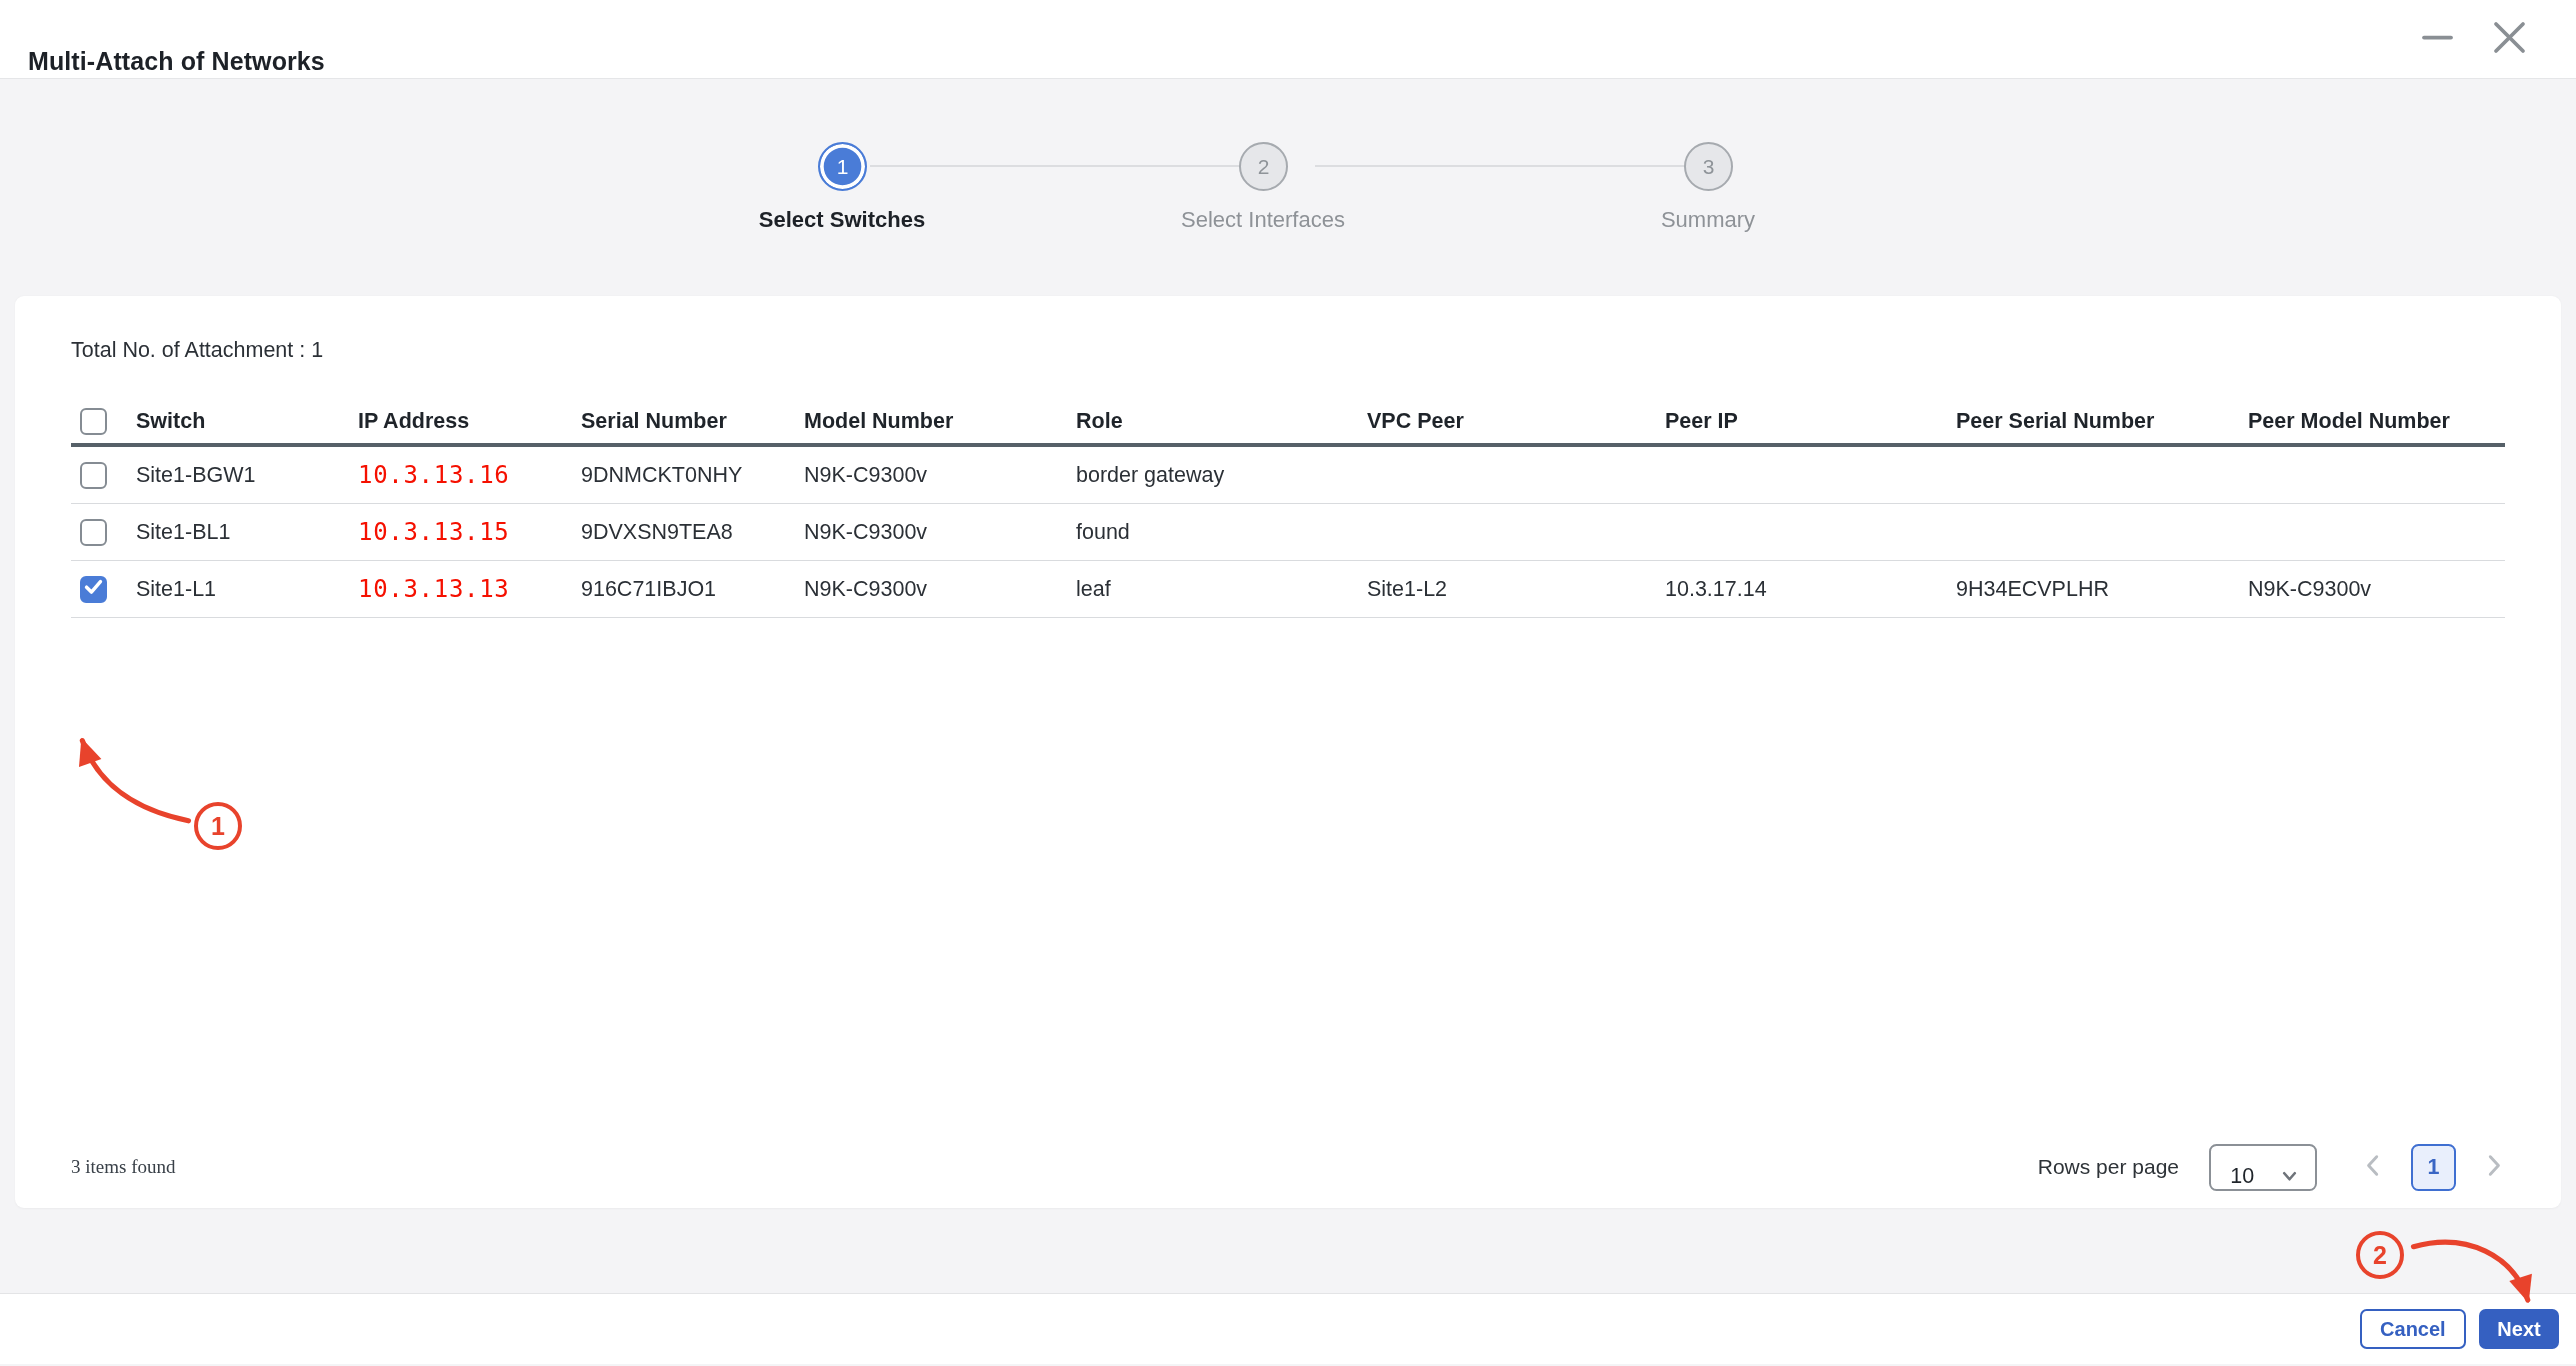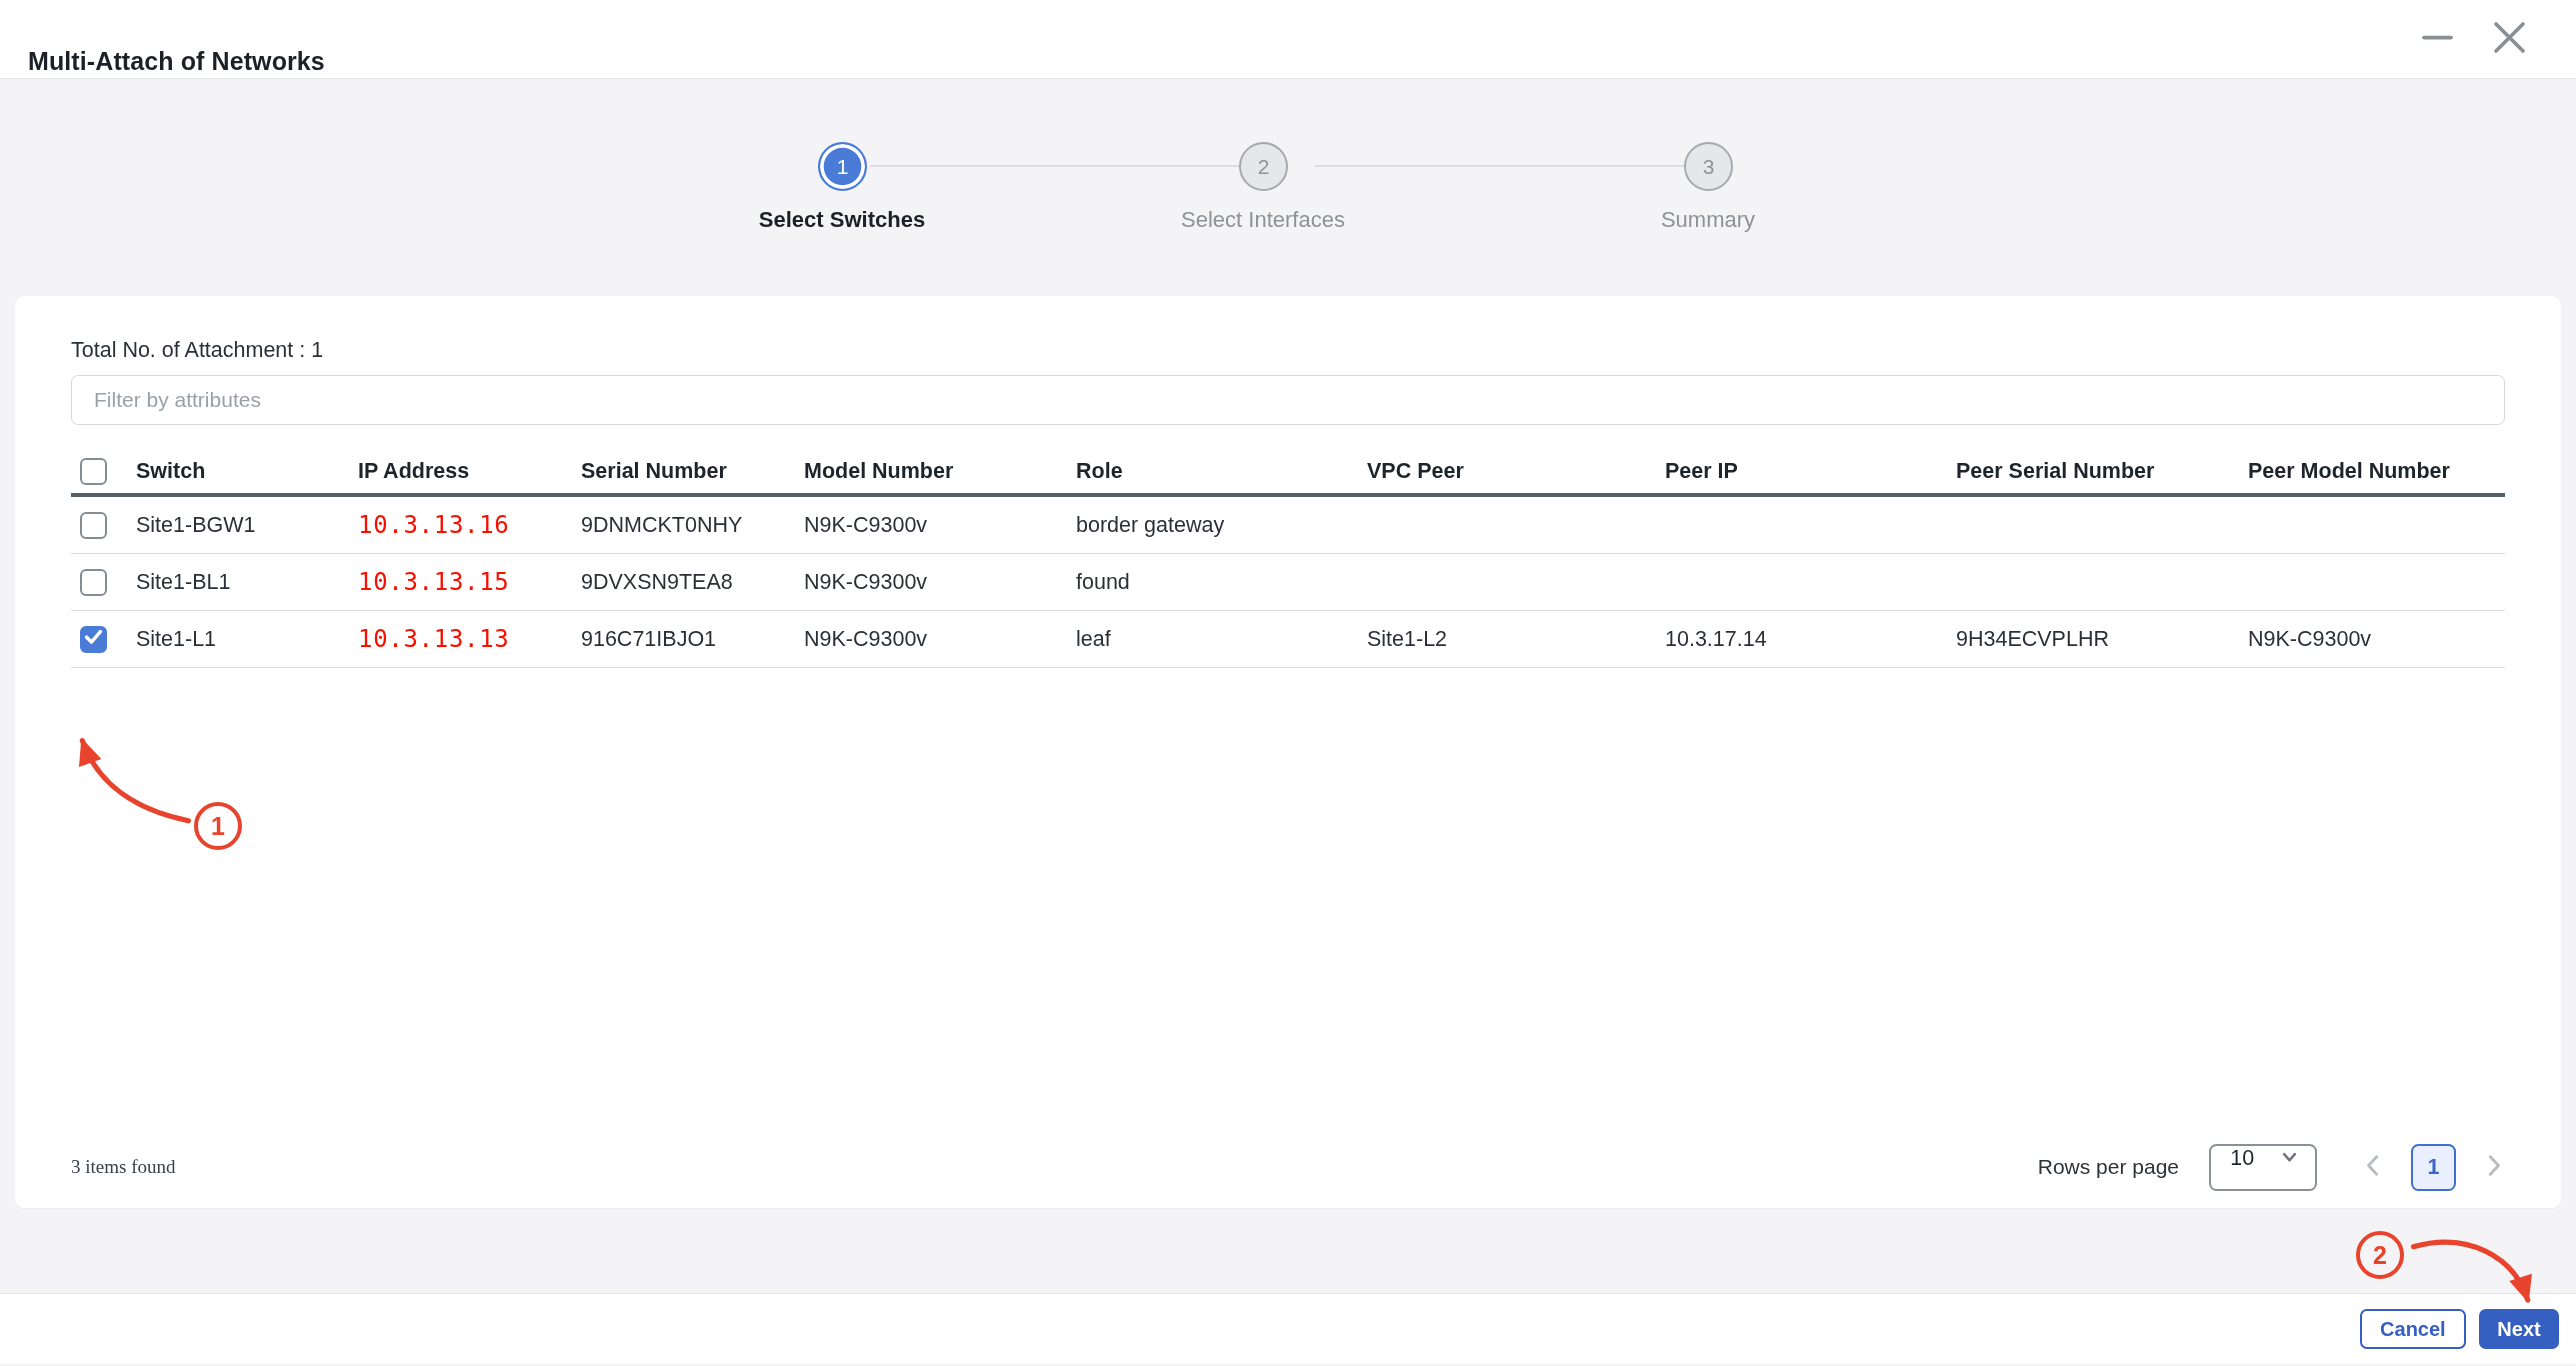--- a/index.html
+++ b/index.html
@@ -47,21 +47,21 @@
   .cb{width:27px;height:27px;margin-left:9px;border-radius:6px;box-sizing:border-box;
       border:2.2px solid #858c93;background:#ffffff;display:flex;align-items:center;justify-content:center;cursor:pointer;}
   .cb.checked{background:#4a7cd7;border-color:#4a7cd7;}
 
   
   .card-bottom{height:82px;display:flex;align-items:center;justify-content:space-between;}
   .items-found{font-size:19px;color:#394048;font-family:Liberation Serif, serif;}
   .pager{display:flex;align-items:center;}
   .rpp-label{font-size:21px;color:#2e3338;margin-right:30px;}
   .rpp-select{width:108px;height:47px;border:2.2px solid #8b9096;border-radius:7.4px;box-sizing:border-box;
-              display:flex;align-items:flex-start;justify-content:space-between;padding:0 15px 0 19.3px;cursor:pointer;background:#fff;gap:11px;}
+              display:flex;align-items:flex-end;justify-content:space-between;padding:0 15px 0 19.3px;cursor:pointer;background:#fff;gap:11px;}
   .rpp-value{font-size:21.5px;color:#1f242a;}
   .page-nav{display:flex;align-items:center;margin-left:45px;gap:27px;}
   .nav-chevron{display:flex;align-items:center;justify-content:center;cursor:pointer;}
   .page-box{min-width:45px;height:47px;box-sizing:border-box;border:2.2px solid #3f6fd1;border-radius:7.4px;
             background:#e9effc;color:#3a66c4;font-size:21.5px;font-weight:bold;
             display:flex;align-items:center;justify-content:center;cursor:pointer;}
 
   
   .gap-strip{height:85px;}
   .page-footer{position:relative;height:71px;background:#ffffff;border-top:1.5px solid #e3e4e6;
@@ -117,21 +117,20 @@
         <span>3</span>
       </div>
       <div class="step-label active" style="left:-139px;">Select Switches</div>
       <div class="step-label inactive" style="left:282px;">Select Interfaces</div>
       <div class="step-label inactive" style="left:727px;">Summary</div>
     </div>
   </div>
 
   <div class="card">
     <div class="total-line">Total No. of Attachment : 1</div>
-    <input class="filter-input" type="text" placeholder="Filter by attributes" style="">
 
     <div class="table-wrap">
 
       <div class="trow thead">
         <div class="cell">
             <span class="cb"></span>
           </div>
         <div class="cell">Switch</div>
         <div class="cell">IP Address</div>
         <div class="cell">Serial Number</div>

